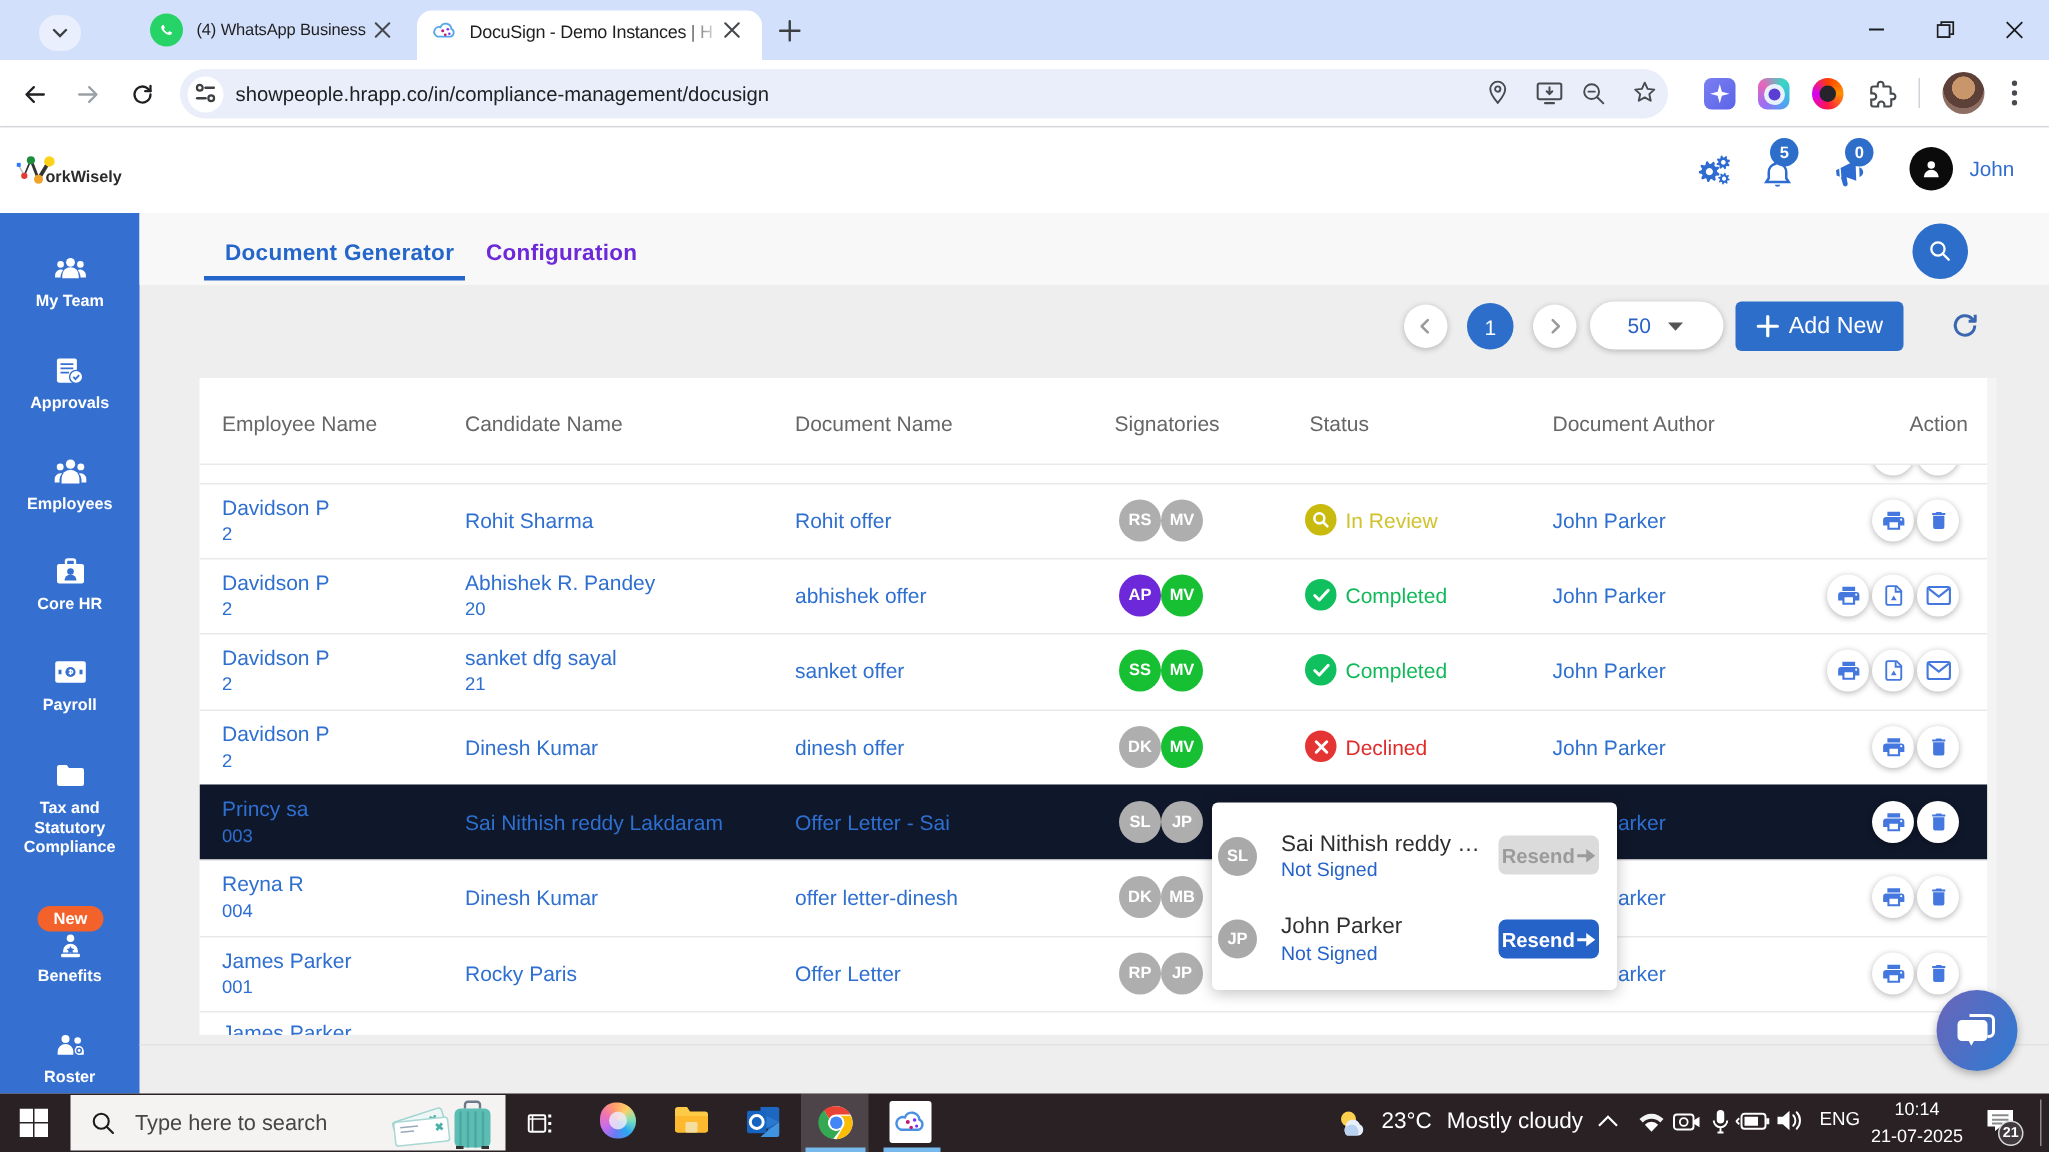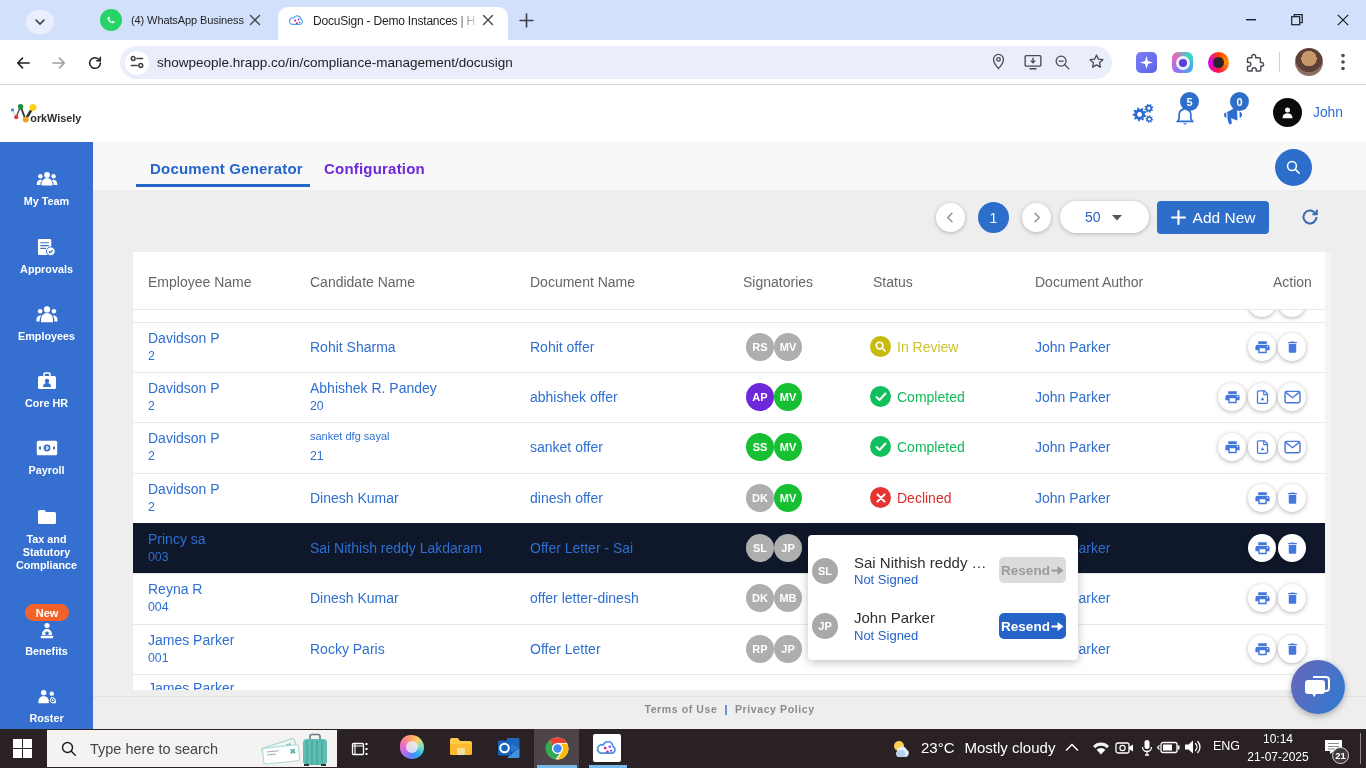--- a/index.html
+++ b/index.html
@@ -342,21 +342,21 @@
             <rect x="1.5" y="1.5" width="21" height="16" rx="2" fill="none" stroke="#4478de" stroke-width="2"></rect>
             <path d="M2.5 3l9.5 7.5L21.5 3" fill="none" stroke="#4478de" stroke-width="2"></path>
           </svg>
         </div>
  </div>
  <div class="rowline" style="top:170px"></div>
 
  <div class="abs" style="left:0;top:170px;width:1192px;height:51px">
   <div class="abs bl" style="left:15px;top:8px;font-size:14px">Davidson P</div>
   <div class="abs bl" style="left:15px;top:27px;font-size:12.3px">2</div>
-  <div class="abs bl" style="left:177px;top:8px;font-size:11px">sanket dfg sayal</div>
+  <div class="abs bl" style="left:177px;top:8px;font-size:14px">sanket dfg sayal</div>
   <div class="abs bl" style="left:177px;top:27px;font-size:12.3px">21</div>
   <div class="abs bl" style="left:397px;top:17px;font-size:14px">sanket offer</div>
   <div class="av" style="left:613px;top:11px;background:#17c033;z-index:2">SS</div>
   <div class="av" style="left:641px;top:11px;background:#17c033">MV</div>
   <div class="stc" style="left:737px;top:14px;background:#10c05e">
           <svg width="12" height="10" viewBox="0 0 12 10">
             <path d="M1.5 5l3 3L10.5 1.5" stroke="#fff" stroke-width="2" fill="none" stroke-linecap="round" stroke-linejoin="round"></path>
           </svg>
         </div>
   <div class="abs" style="left:764px;top:17px;font-size:14px;color:#12b95a">Completed</div>
@@ -471,21 +471,20 @@
         </div>
  </div>
  <div class="rowline" style="top:422px"></div>
 
  <div class="abs bl" style="left:15px;top:428px;font-size:14px">James Parker</div>
 </div>
 
 <div class="abs" style="left:1325px;top:252px;width:6px;height:438px;background:#f4f4f4"></div>
 
 <div class="abs" style="left:93px;top:696px;width:1273px;height:1px;background:#e2e2e2"></div>
-<div class="abs" style="left:93px;top:703px;width:1273px;text-align:center;font-size:10.5px;font-weight:bold;color:#8a8a8a;letter-spacing:.6px">Terms of Use&nbsp;&nbsp;<span style="color:#2d6ecb">|</span>&nbsp;&nbsp;Privacy Policy</div>
 
 <div class="abs" style="left:808px;top:535px;width:270px;height:125px;background:#fff;border-radius:4px;box-shadow:0 2px 10px rgba(0,0,0,.25)" id="popup">
  <div class="abs ic" style="left:4px;top:23px;width:26px;height:26px;border-radius:50%;background:#a9a9a9;color:#fff;font-size:11px;font-weight:bold">SL</div>
  <div class="abs" style="left:46px;top:19px;font-size:15px;color:#2f2f2f">Sai Nithish reddy …</div>
  <div class="abs" style="left:46px;top:37px;font-size:13px;color:#2563c9">Not Signed</div>
  <div class="abs ic" style="left:191px;top:22px;width:67px;height:26px;border-radius:5px;background:#dbdbdb;color:#9b9b9b;font-size:13.5px;font-weight:bold">Resend<svg width="13" height="11" viewBox="0 0 13 11" style="margin-left:1px">
           <path d="M0.5 4.5h6V1l6 4.5-6 4.5V6.5h-6z" fill="#9b9b9b"></path>
         </svg></div>
  <div class="abs ic" style="left:4px;top:78px;width:26px;height:26px;border-radius:50%;background:#a9a9a9;color:#fff;font-size:11px;font-weight:bold">JP</div>
  <div class="abs" style="left:46px;top:74px;font-size:15px;color:#2f2f2f">John Parker</div>

